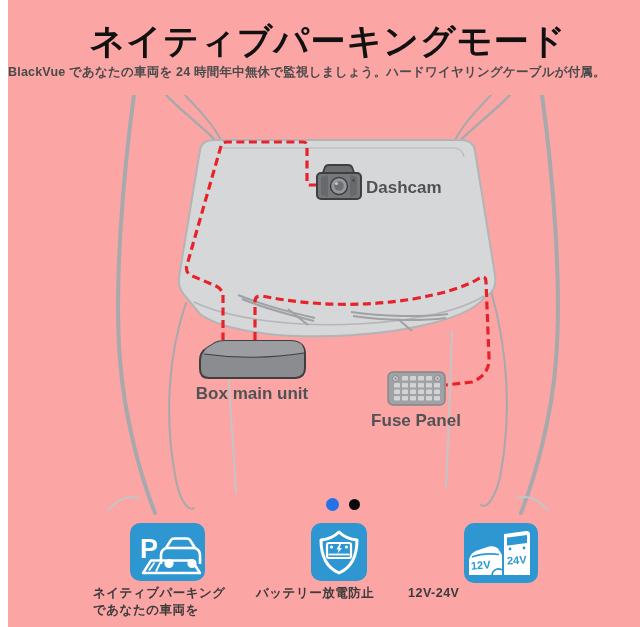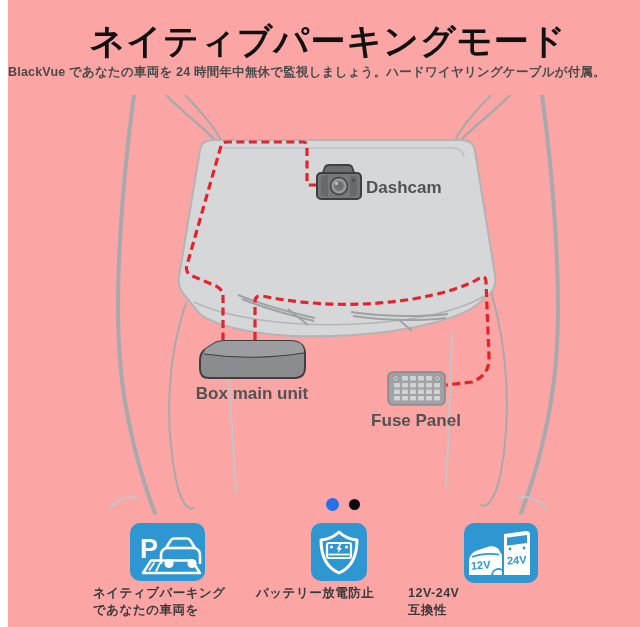--- a/index.html
+++ b/index.html
@@ -169,16 +169,15 @@
 
   <div class="caption" style="left:85px;width:150px">
     <div>ネイティブパーキング</div>
     <div>であなたの車両を</div>
   </div>
   <div class="caption" style="left:248px;width:155px">
     <div>バッテリー放電防止</div>
   </div>
   <div class="caption" style="left:400px;width:150px">
     <div>12V-24V</div>
-    <div>互換性</div>
   </div>
 
 </div>
 
 </body></html>

